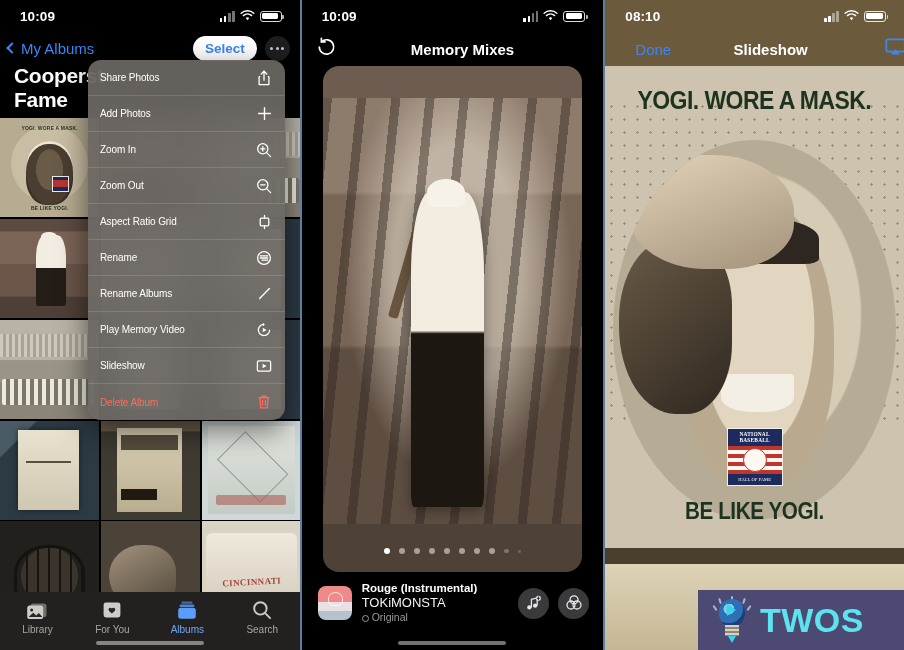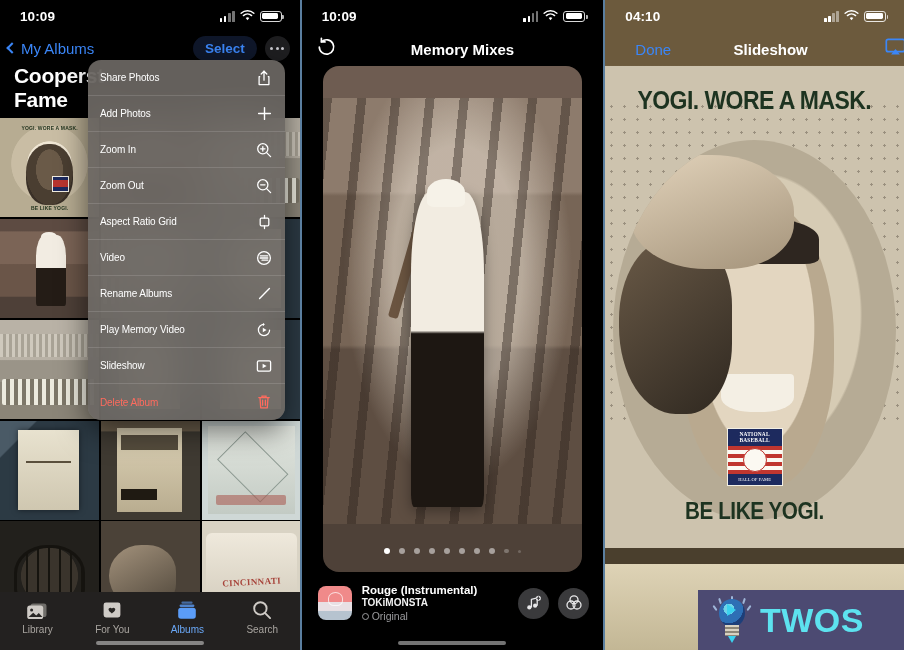--- a/index.html
+++ b/index.html
@@ -37,21 +37,21 @@
          background:rgba(255,255,255,.7); border-radius:0 1px 1px 0; }
   .batt i{ position:absolute; left:1.3px; top:1.3px; bottom:1.3px; width:16.5px; background:#fff; border-radius:1.4px; }
 
   
   .nav1{ position:absolute; top:32px; left:0; width:100%; height:32px; z-index:30;
          display:flex; align-items:center; padding:0 10px 0 6px; }
   .back{ display:flex; align-items:center; color:#3b86f7; font-size:15px; cursor:pointer; }
   .back .chev{ width:8px; height:8px; border-left:2.2px solid #3b86f7; border-bottom:2.2px solid #3b86f7;
                transform:rotate(45deg); margin-right:5px; margin-left:2px; }
   .nav1-right{ margin-left:auto; display:flex; align-items:center; gap:8px; }
-  .pill{ background:#0f172a; color:#3b86f7; font-size:13.5px; font-weight:bold;
+  .pill{ background:#ffffff; color:#3b86f7; font-size:13.5px; font-weight:bold;
          padding:5px 12px; border-radius:14px; cursor:pointer; }
   .circbtn{ width:25px; height:25px; border-radius:50%; background:#1e1e20;
             display:flex; align-items:center; justify-content:center; gap:2.4px; cursor:pointer; }
   .circbtn b{ width:3px; height:3px; border-radius:50%; background:#c9c9cf; display:block; }
 
   .albumtitle{ position:absolute; top:64px; left:14px; z-index:20; color:#fff;
                font-size:21px; font-weight:bold; line-height:1.12; letter-spacing:-.3px; }
 
   .gridwrap{ position:absolute; top:118px; left:0; width:301px; bottom:58px; overflow:hidden; }
   .grid{ display:grid; grid-template-columns:repeat(3,1fr); gap:1.5px; }
@@ -187,21 +187,21 @@
 
   .musicbar{ position:absolute; left:0; bottom:0; width:100%; height:78px;
       display:flex; align-items:center; padding:0 14px 16px 16px; z-index:30; }
   .artwork{ width:34px; height:34px; border-radius:8px; overflow:hidden; flex:none;
       background:linear-gradient(180deg,#f08a8a 0 46%, #e8e0e4 47% 72%, #b6c3cf 73% 100%);
       position:relative; }
   .artwork::after{ content:""; position:absolute; left:30%; top:18%; width:40%; height:34%;
       border:1.4px solid rgba(255,255,255,.7); border-radius:50% 50% 40% 40%; }
   .minfo{ margin-left:10px; min-width:0; }
   .mtitle{ color:#fff; font-size:11.5px; font-weight:bold; line-height:1.25; white-space:nowrap; }
-  .martist{ color:#f2f2f2; font-size:10px; font-weight:bold; line-height:1.25; }
+  .martist{ color:#f2f2f2; font-size:13px; font-weight:normal; line-height:1.25; }
   .morig{ display:flex; align-items:center; gap:3px; color:#9b9b9e; font-size:10.5px; line-height:1.3; }
   .morig .dot{ width:7px; height:7px; border-radius:50%; border:1.2px solid #9b9b9e; }
   .mbtns{ margin-left:auto; display:flex; gap:9px; }
   .mbtn{ width:31px; height:31px; border-radius:50%; background:#3a3a3c;
       display:flex; align-items:center; justify-content:center; color:#e8e8ea; cursor:pointer; }
 
   
   .nav3{ position:absolute; top:32px; left:0; width:100%; height:34px; z-index:30;
       display:flex; align-items:center; padding:0 14px;margin-left:16px; }
   .done{ color:#3b86f7; font-size:15px; cursor:pointer; }
@@ -430,21 +430,21 @@
       <div class="mi">
         <span class="lbl">Aspect Ratio Grid</span>
         <span class="ic">
           <svg width="15" height="16" viewBox="0 0 15 16" fill="none" stroke="#fff" stroke-width="1.3">
             <rect x="3.2" y="4.2" width="8.6" height="7.6" rx="1.2"></rect>
             <path d="M7.5 1.4v2.6M7.5 12v2.6" stroke-linecap="round"></path>
           </svg>
         </span>
       </div>
       <div class="mi">
-        <span class="lbl">Video</span>
+        <span class="lbl">Rename</span>
         <span class="ic">
           <svg width="16" height="16" viewBox="0 0 16 16" fill="none" stroke="#fff" stroke-width="1.3">
             <circle cx="8" cy="8" r="6.4"></circle>
             <path d="M4.2 5.8h7.6M4.2 8h7.6M6 10.2h5.8" stroke-linecap="round"></path>
           </svg>
         </span>
       </div>
       <div class="mi">
         <span class="lbl">Rename Albums</span>
         <span class="ic">
@@ -642,21 +642,21 @@
         </div>
         <div class="mid"></div>
         <div class="bot">HALL OF FAME</div>
       </div>
       <div class="subline">BE LIKE YOGI.</div>
       <div class="footerband"></div>
       <div class="footerband2"></div>
     </div>
 
     <div class="statusbar">
-      <div class="sb-time">04:10</div>
+      <div class="sb-time">08:10</div>
       <div class="sb-right">
         <div class="bars">
             <i></i>
             <i></i>
             <i></i>
             <i></i>
           </div>
         <svg width="15" height="12" viewBox="0 0 16 12">
           <path d="M8 10.4l1.9-2.2a2.9 2.9 0 0 0-3.8 0L8 10.4z" fill="#fff"></path>
           <path d="M3.6 5.6a6.6 6.6 0 0 1 8.8 0" stroke="#fff" stroke-width="1.5" fill="none" stroke-linecap="round"></path>

